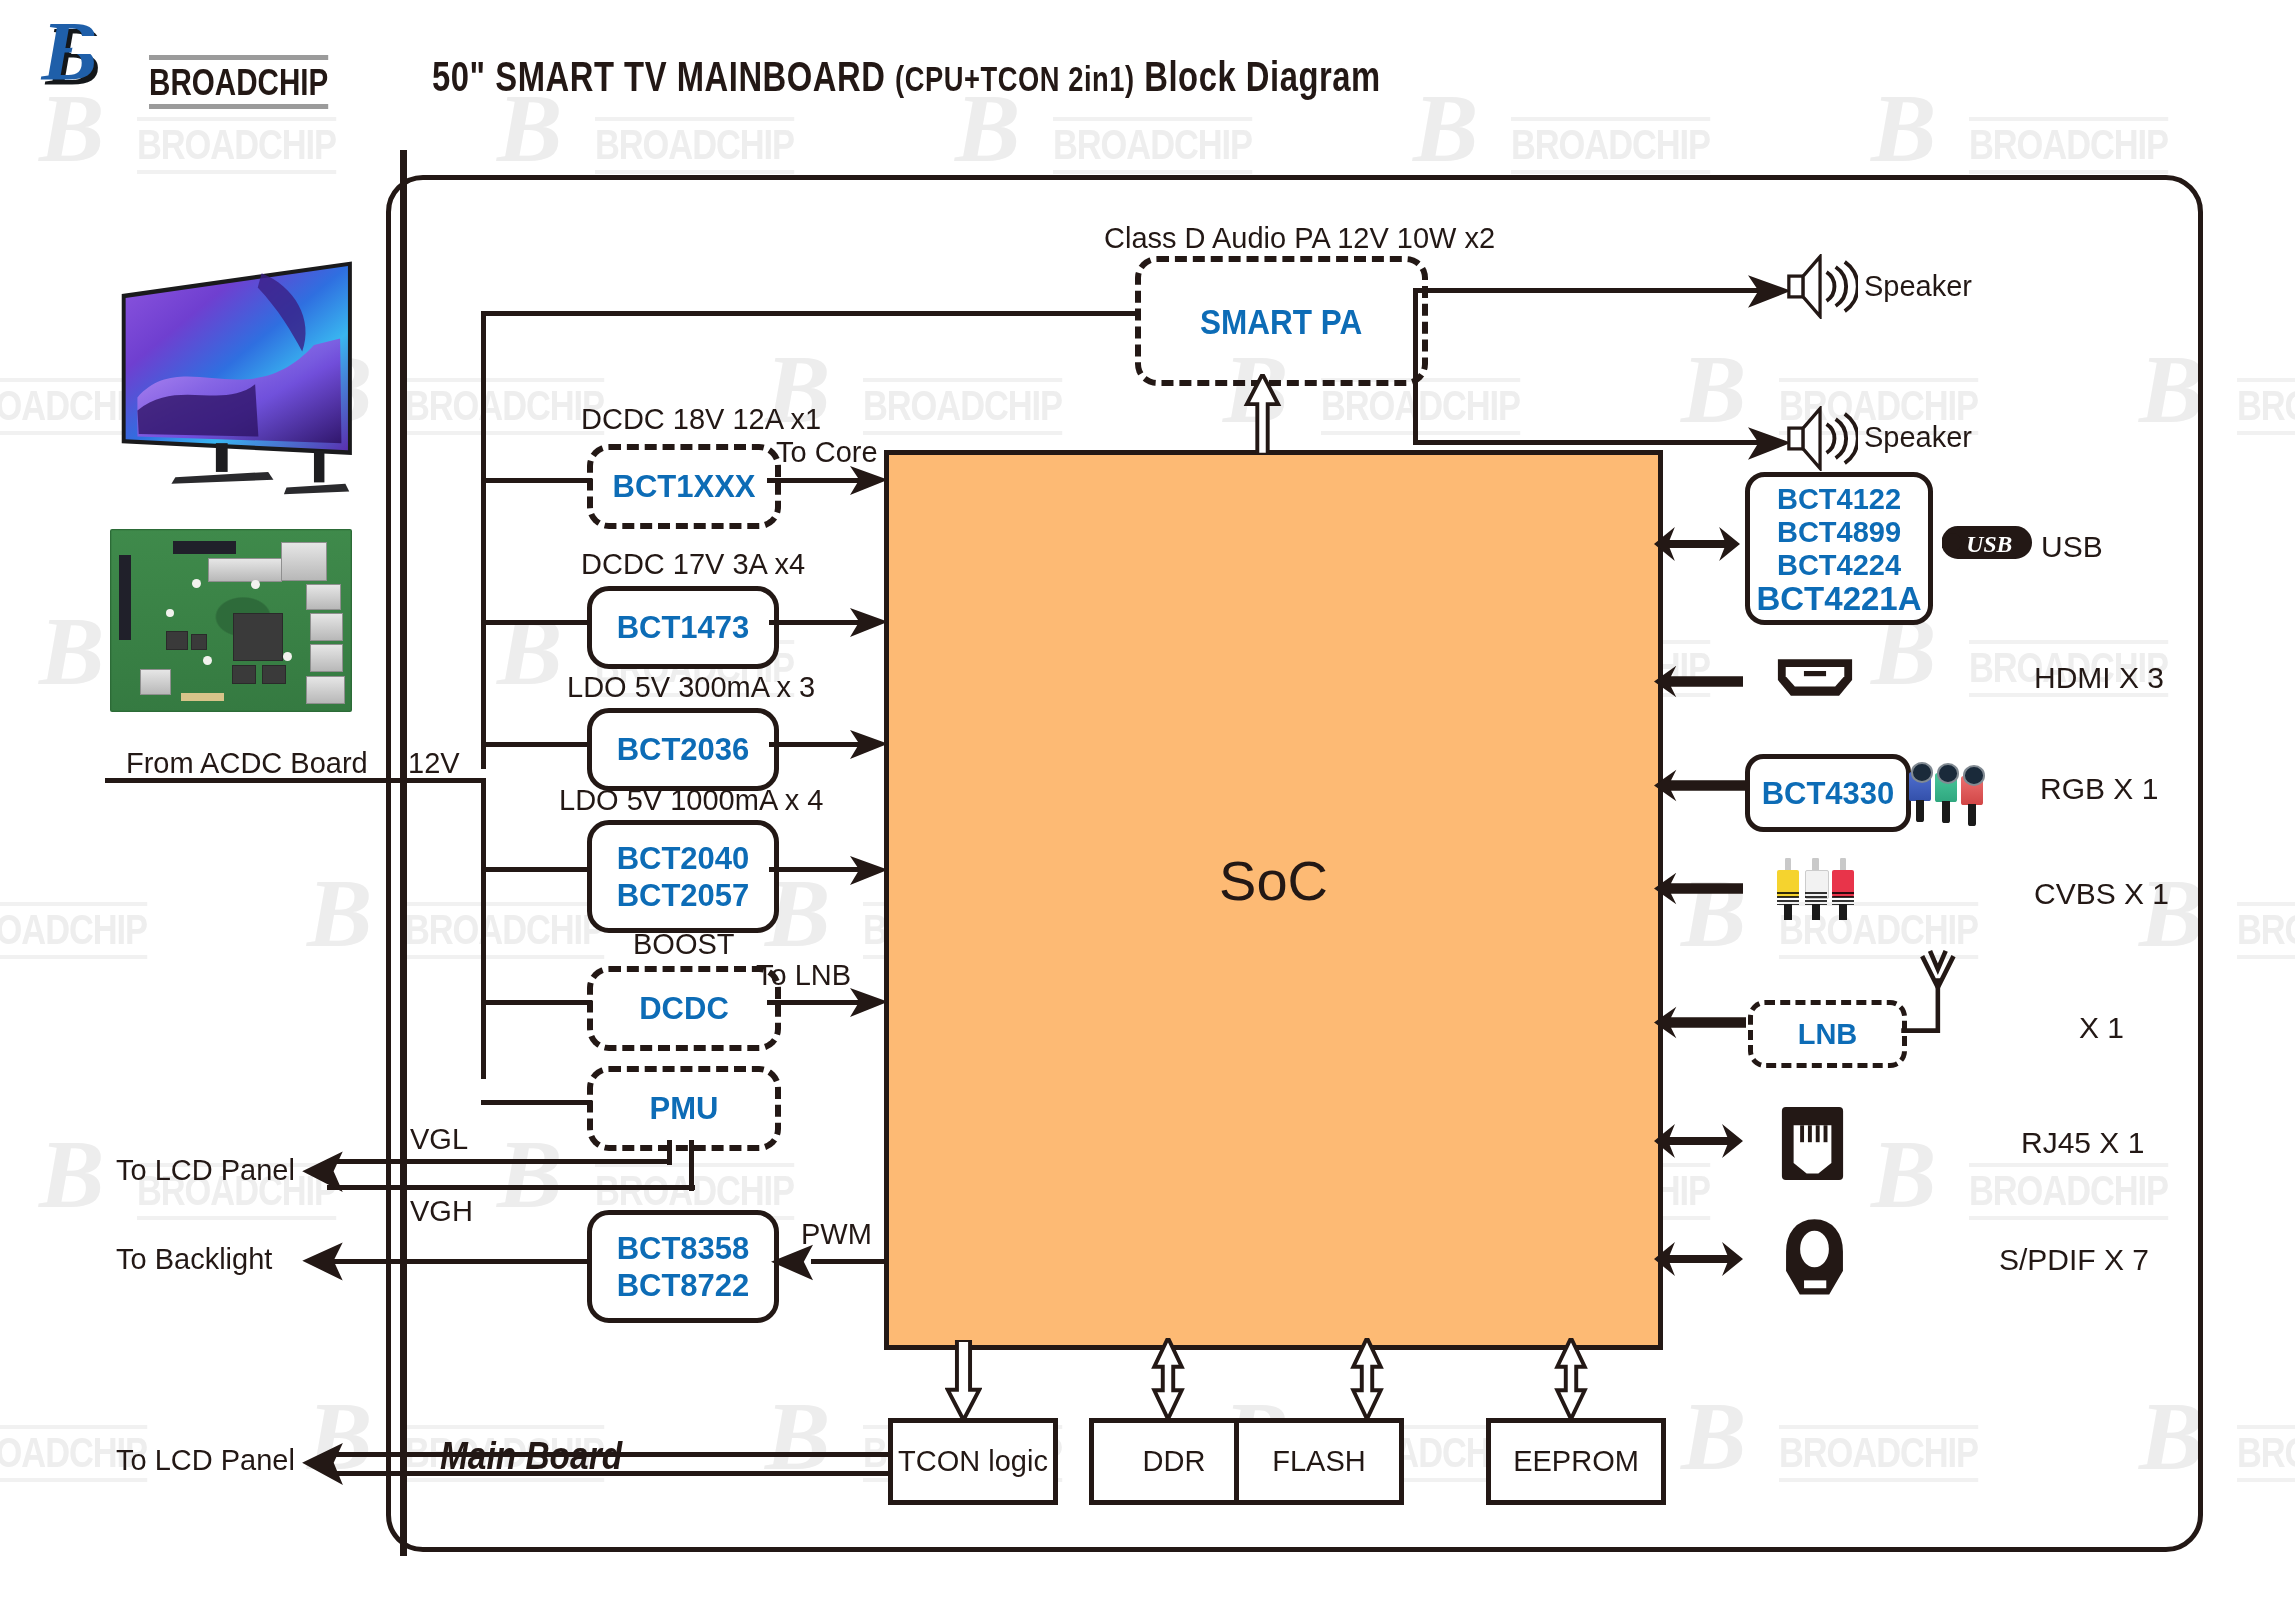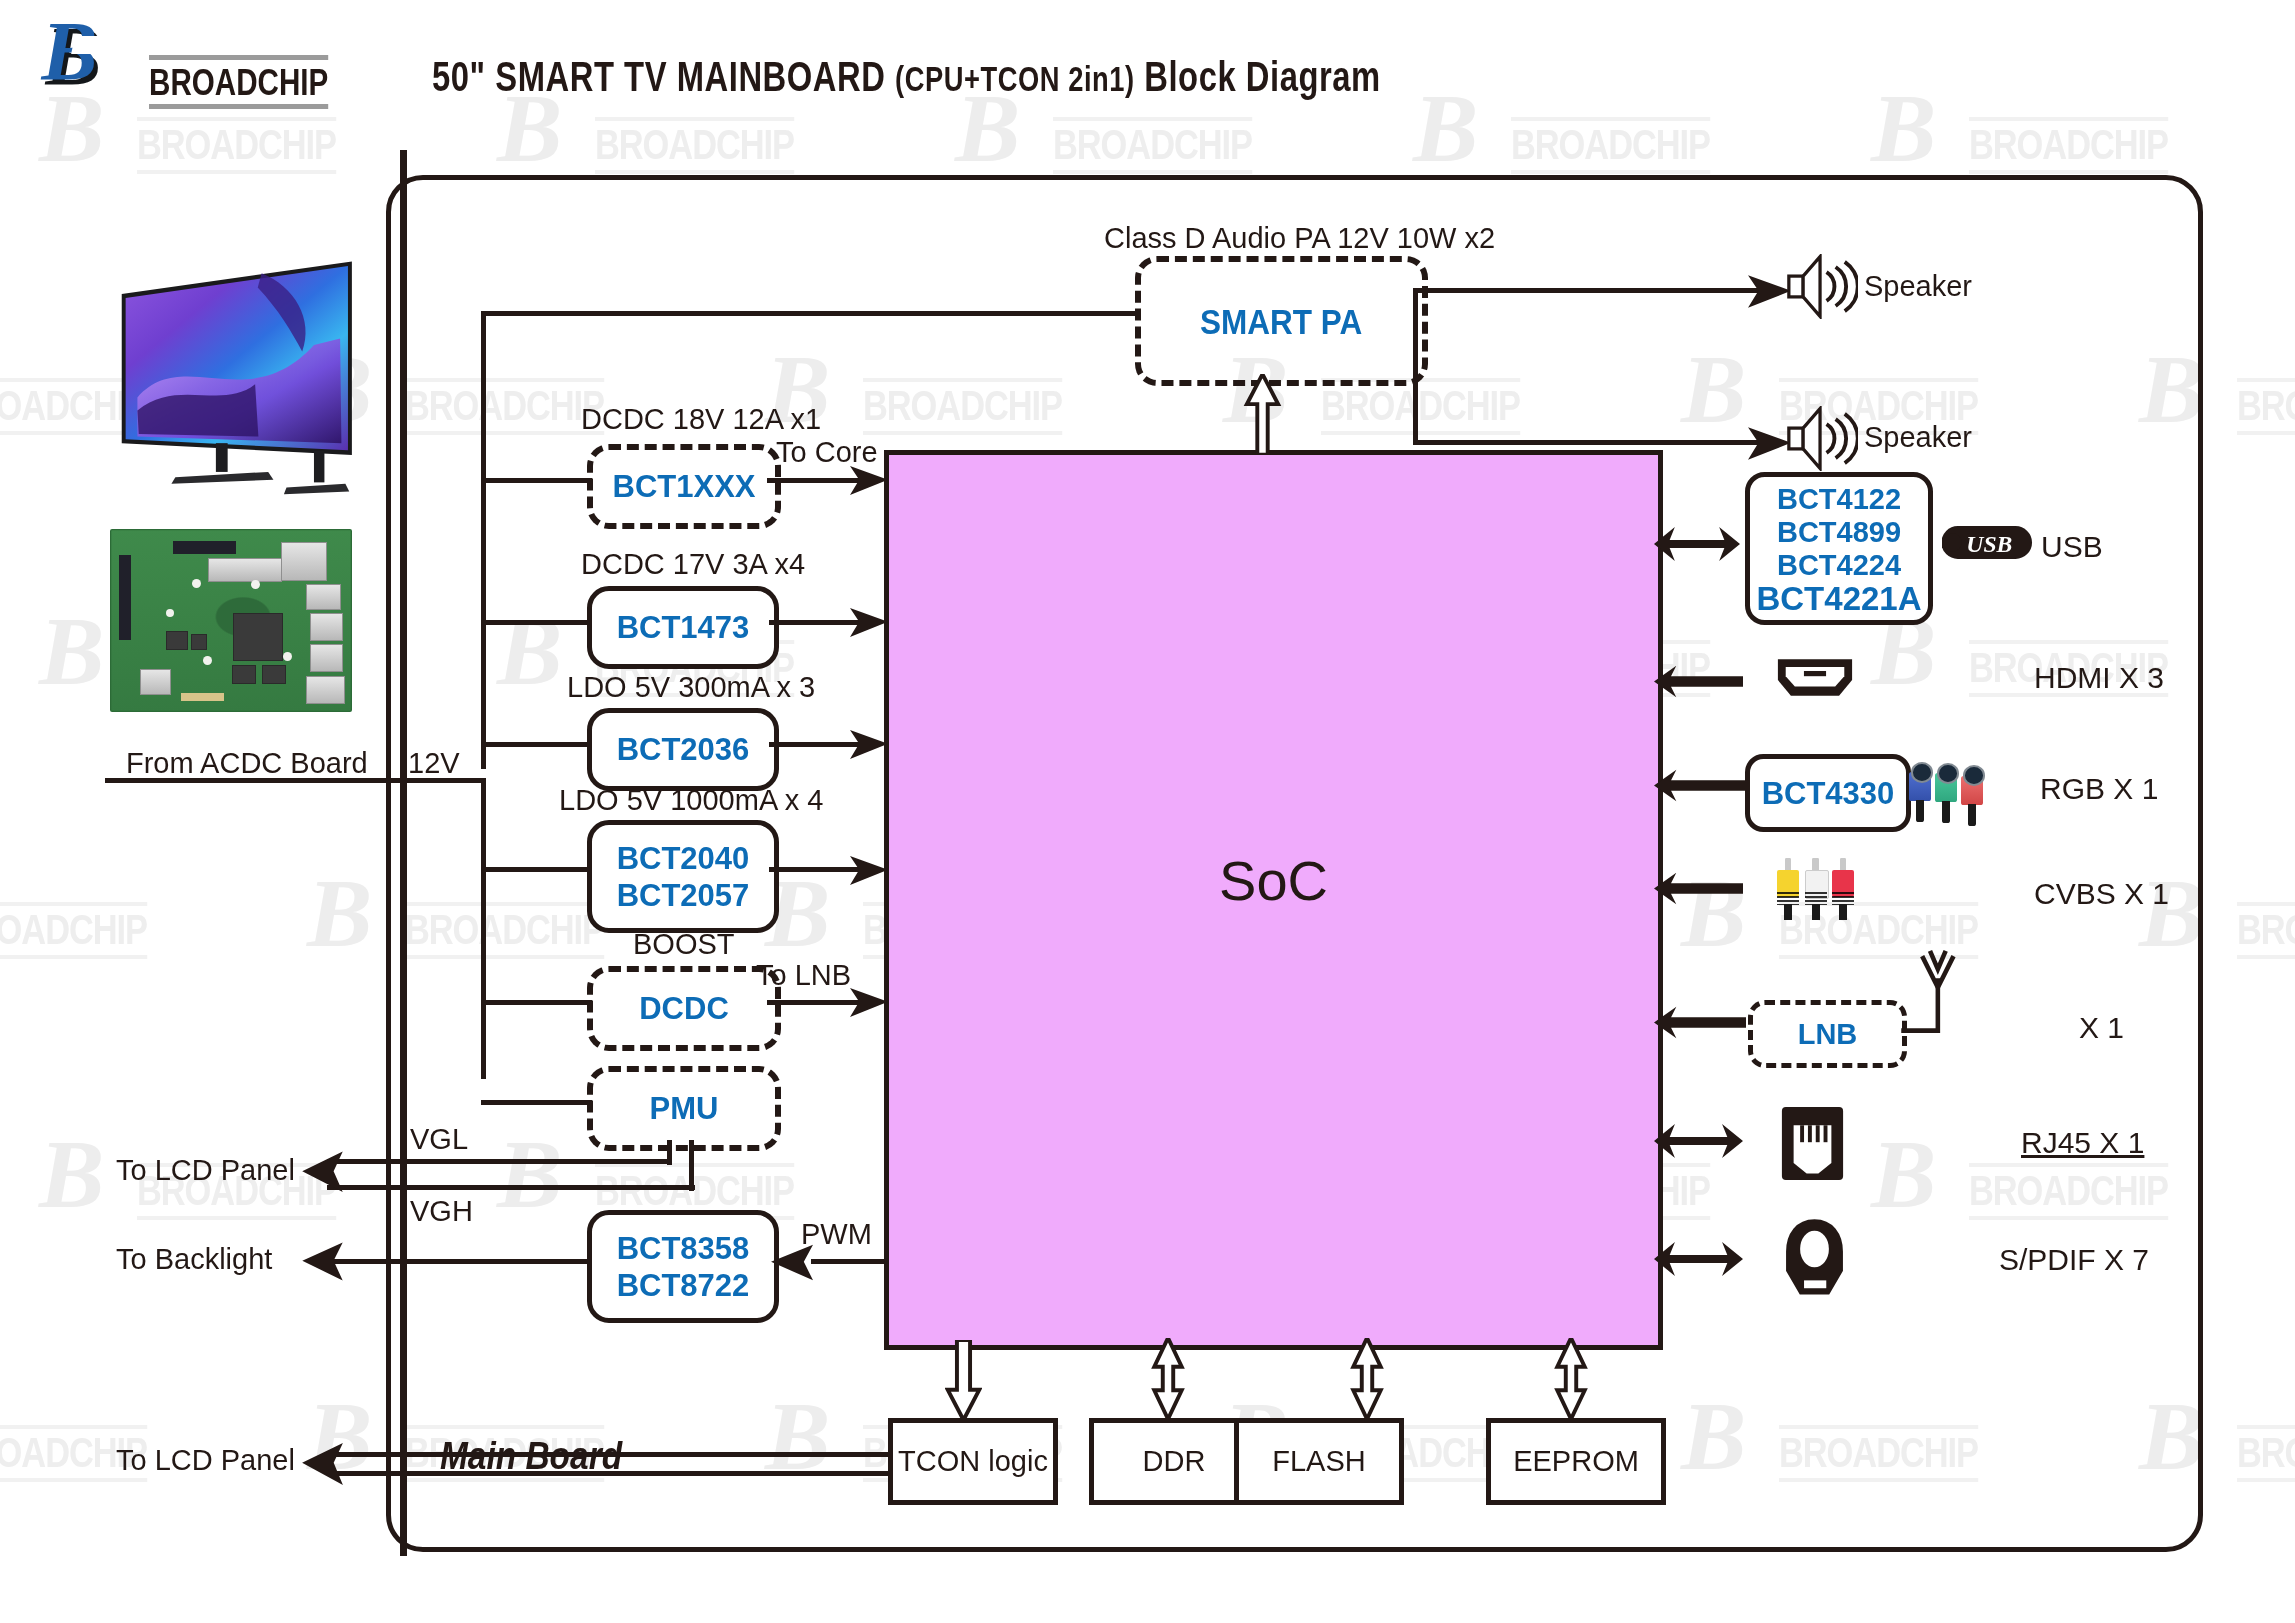--- a/index.html
+++ b/index.html
@@ -63,21 +63,21 @@
        border-radius:22px;}
   .box.sq{border-radius:0;border-width:5.2px;}
   .box.dash{border-style:dashed;border-width:6.5px;background:transparent;}
   .bt{color:#0d6cb6;font-weight:bold;font-size:31px;line-height:37px;white-space:nowrap;}
   .bt.k{color:#231815;font-weight:normal;font-size:29px;}
   .cap{position:absolute;font-size:29px;white-space:nowrap;}
   .lbl{position:absolute;font-size:29px;white-space:nowrap;}
   .lbl.big{font-size:30px;}
 
   
-  #soc{left:884px;top:450px;width:769px;height:890px;border:5.9px solid #231815;background:#f0abfc;}
+  #soc{left:884px;top:450px;width:769px;height:890px;border:5.9px solid #231815;background:#fdba74;}
   #soclbl{position:absolute;left:0;right:0;top:393px;text-align:center;font-size:56px;}
 
   
   .ar{position:absolute;}
   .ar svg{display:block;}
 
   
   .usbicon{position:absolute;width:86px;height:38px;}
   .rca{position:absolute;width:22px;height:56px;}
   .rca .bod{position:absolute;left:0;top:11.8px;width:22px;height:27.5px;border-radius:2px;}
@@ -616,21 +616,21 @@
     <rect x="6" y="6" width="94" height="112" rx="6" fill="#231815"></rect>
     <path d="M24,34 L82,34 L82,92 L62,108 L44,108 L24,92 Z" fill="#fff"></path>
     <g fill="#231815">
         <rect x="34" y="34" width="6" height="26"></rect>
         <rect x="46" y="34" width="6" height="26"></rect>
     <rect x="58" y="34" width="6" height="26"></rect>
         <rect x="70" y="34" width="6" height="26"></rect>
       </g>
   </svg>
 </div>
-<div class="abs lbl big" style="left:2021px;top:1126px;text-decoration:underline;">RJ45 X 1</div>
+<div class="abs lbl big" style="left:2021px;top:1126px;">RJ45 X 1</div>
 
 <div class="ar abs" style="left:1654px;top:1238px;">
   <svg width="89" height="42" viewBox="0 0 136 64">
     <polygon points="0,32 32,6 24,26 112,26 104,6 136,32 104,58 112,38 24,38 32,58" fill="#231815"></polygon>
   </svg>
 </div>
 <div class="abs" style="left:1779px;top:1215px;">
   <svg width="71" height="85" viewBox="0 0 108 130">
     <path d="M54,4 C84,4 100,28 100,56 L100,86 L78,124 L30,124 L8,86 L8,56 C8,28 24,4 54,4 Z" fill="#231815" stroke="#fff" stroke-width="5"></path>
     <ellipse cx="54" cy="52" rx="22" ry="28" fill="#fff"></ellipse>

